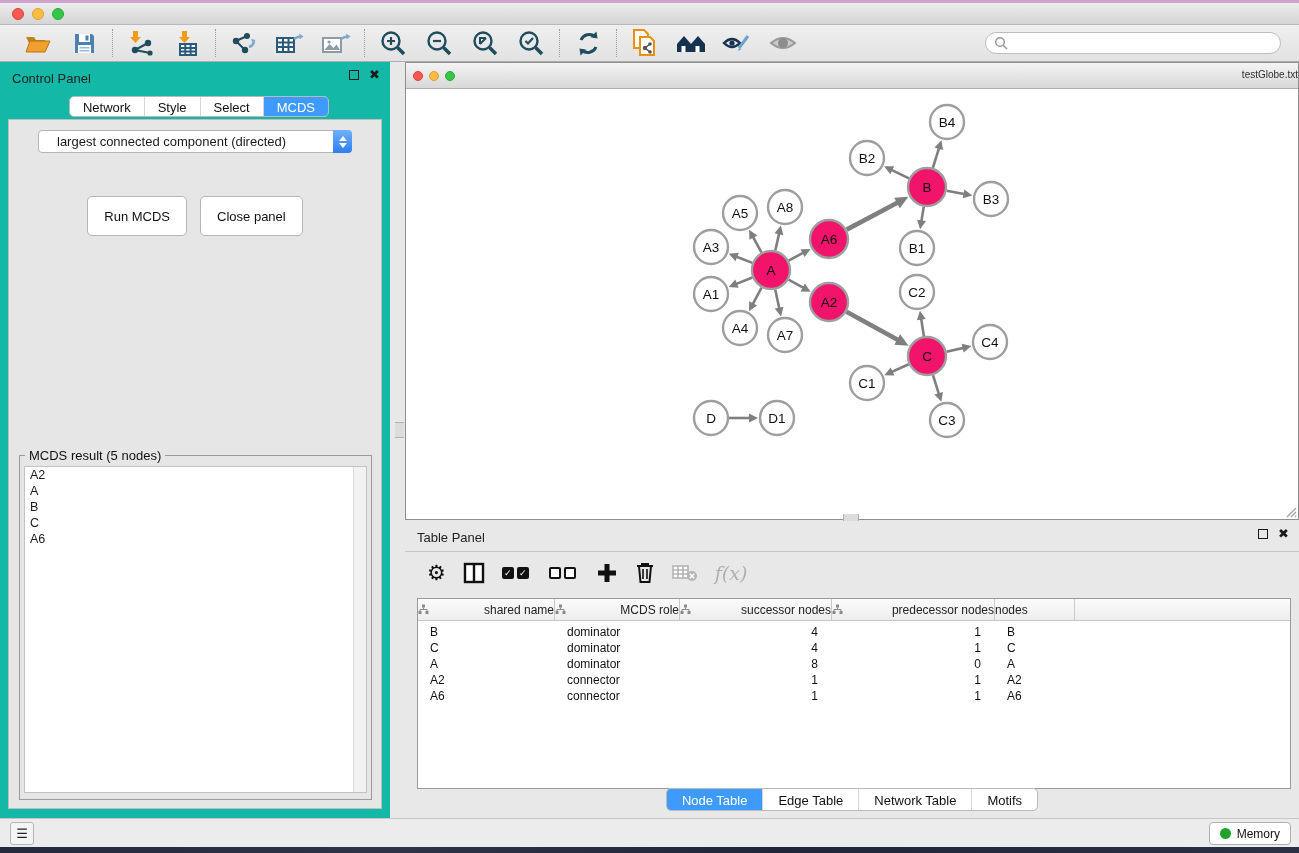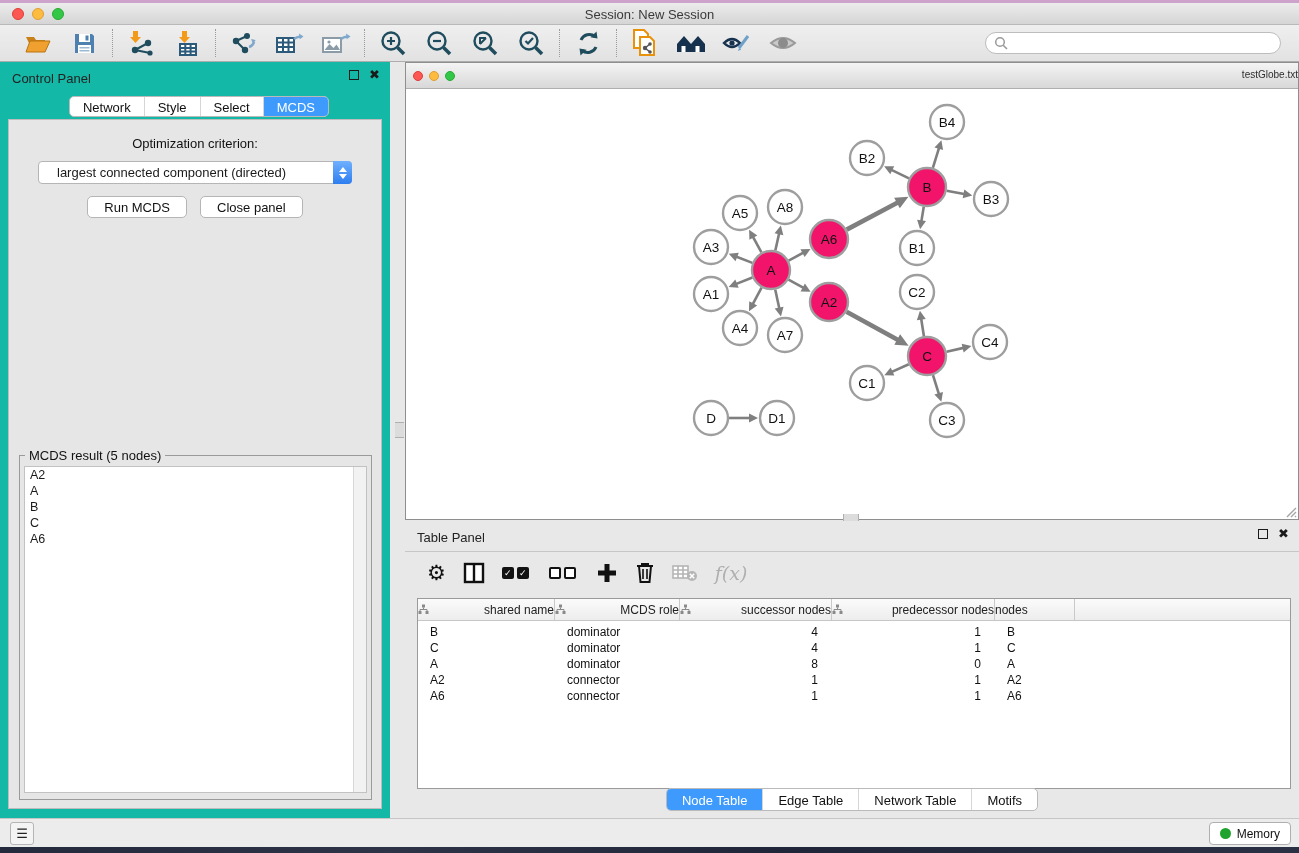--- a/index.html
+++ b/index.html
@@ -47,22 +47,22 @@
   .opt-label { margin-top:16px; text-align:center; font-size:13px; color:#111; }
   .dropdown { margin:10px auto 0; width:314px; height:23px; background:#FFF; border:1px solid #B5B5B5;
               border-radius:4px; position:relative; display:flex; align-items:center; }
   .dropdown .dd-value { font-size:13px; padding-left:18px; flex:1; white-space:nowrap; overflow:hidden; }
   .dd-stepper { width:19px; height:23px; margin-right:-1px; border-radius:0 4px 4px 0;
                 background:linear-gradient(#6FB1FF,#2E7EF0); display:flex; flex-direction:column;
                 align-items:center; justify-content:center; gap:2px; }
   .dd-up { width:0;height:0;border-left:4px solid transparent;border-right:4px solid transparent;border-bottom:5px solid #FFF; }
   .dd-down { width:0;height:0;border-left:4px solid transparent;border-right:4px solid transparent;border-top:5px solid #FFF; }
   .btn-row { margin-top:12px; display:flex; justify-content:center; gap:13px; }
-  .push-btn { background:#FFF; border:1px solid #B5B5B5; border-radius:5px; height:22px;
-              padding:0 16px; font-size:13px; color:#111; font-family:inherit; }
+  .push-btn { background:#FFF; border:1px solid #B5B5B5; border-radius:5px; height:40px;
+              padding:0 16px; font-size:13px; color:#111; font-family:inherit;margin-top:31px; }
 
   .groupbox { position:absolute; left:10px; top:335px; width:353px; height:345px; border:1px solid #9A9A9A; }
   .groupbox-title { position:absolute; top:-8px; left:5px; background:#E6E6E6; padding:0 4px; font-size:13px; color:#111; }
   .result-list { position:absolute; left:4px; right:4px; top:10px; bottom:6px; background:#FFF; border:1px solid #C2C2C2; }
   .result-scroll { position:absolute; right:0; top:0; bottom:0; width:13px; background:#F2F2F2; border-left:1px solid #D8D8D8; }
   .result-item { font-size:12.5px; line-height:16px; padding:0 5px; }
 
   
   .vgrip { position:absolute; left:395px; top:422px; width:9px; height:16px;
            border-top:1px solid #AFAFAF; border-bottom:1px solid #AFAFAF; background:#DCDCDC; }
@@ -120,21 +120,20 @@
 </head>
 <body>
 
 <div class="top-strip"></div>
 <div class="titlebar">
   <div class="lights">
     <span class="light red"></span>
     <span class="light yellow"></span>
     <span class="light green"></span>
   </div>
-  <div class="win-title">Session: New Session</div>
 </div>
 
 <div class="toolbar">
   <div class="tgroup">
     <button class="tbtn">
       <svg width="26" height="22" viewBox="0 0 26 22">
         <path d="M1 5 h8 l2 3 h9 v3 H4 Z" fill="#C98117"></path>
         <path d="M5 9 h20 l-5 11 H1 Z" fill="#EFA02E" stroke="#B9740F" stroke-width="1"></path>
       </svg>
     </button>
@@ -300,21 +299,20 @@
   </div>
   <div class="control-tabs-wrap">
     <div class="seg" id="control-tabs">
         <div class="seg-tab">Network</div>
         <div class="seg-tab">Style</div>
         <div class="seg-tab">Select</div>
         <div class="seg-tab active">MCDS</div>
       </div>
   </div>
   <div class="cp-content">
-    <div class="opt-label">Optimization criterion:</div>
     <div class="dropdown">
       <span class="dd-value">largest connected component (directed)</span>
       <span class="dd-stepper">
           <span class="dd-up"></span>
           <span class="dd-down"></span>
         </span>
     </div>
     <div class="btn-row">
       <button class="push-btn">Run MCDS</button>
       <button class="push-btn">Close panel</button>

